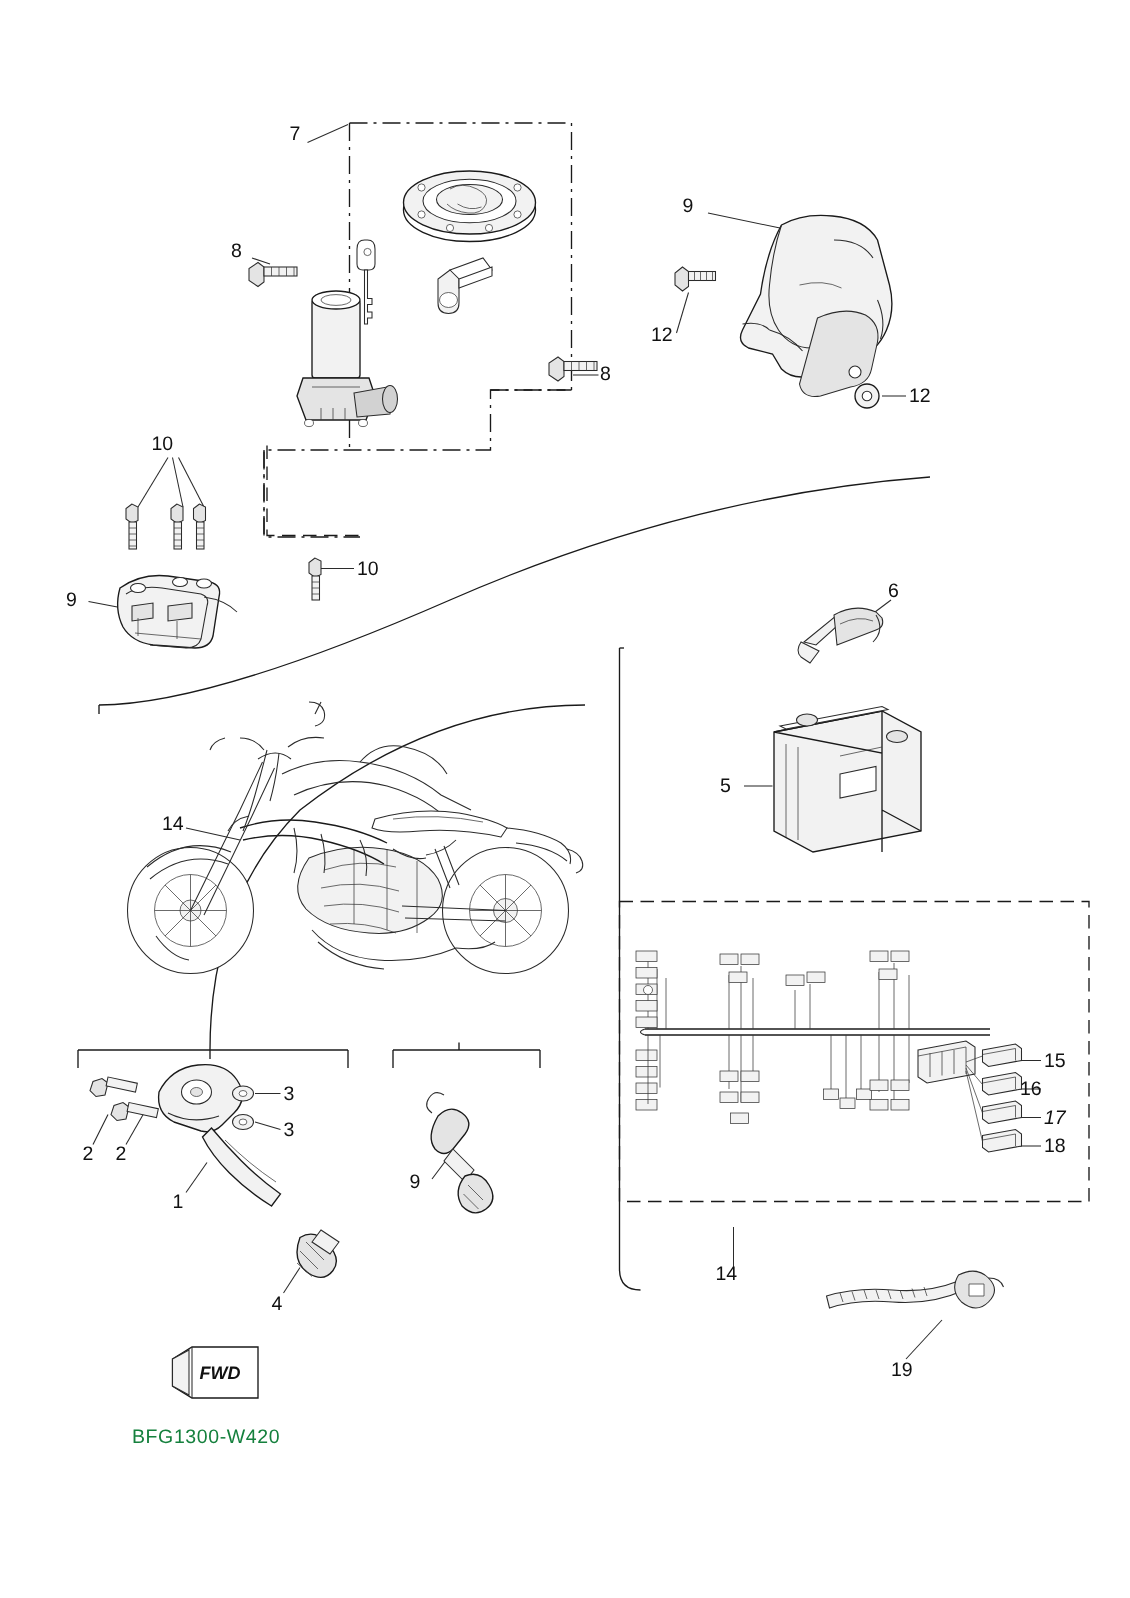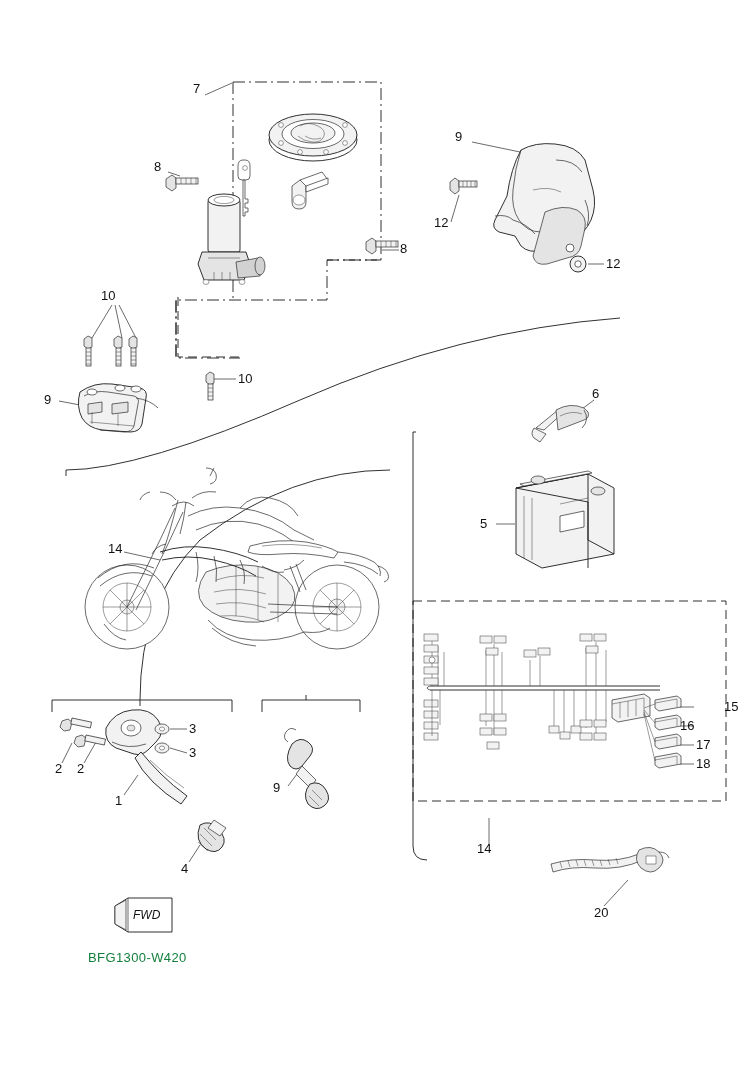--- a/index.html
+++ b/index.html
@@ -31,21 +31,21 @@
   .partcode {
     position: absolute;
     font-size: 13px;
     letter-spacing: 0.4px;
     color: #15803d;
     white-space: nowrap;
   }
   .fwd-label {
     position: absolute;
     font-size: 12px;
-    font-weight: normal;
+    font-weight: bold;
     font-style: italic;
     color: #111;
   }
   svg {
     position: absolute;
     left: 0;
     top: 0;
     overflow: visible;
   }
   .ln { stroke: #1a1a1a; stroke-width: 0.9; fill: none; }
@@ -459,23 +459,23 @@
   <div class="callout" style="left:592px; top:387px;">6</div>
   <div class="callout" style="left:480px; top:517px;">5</div>
   <div class="callout" style="left:108px; top:542px;">14</div>
   <div class="callout" style="left:189px; top:722px;">3</div>
   <div class="callout" style="left:189px; top:746px;">3</div>
   <div class="callout" style="left:55px;  top:762px;">2</div>
   <div class="callout" style="left:77px;  top:762px;">2</div>
   <div class="callout" style="left:115px; top:794px;">1</div>
   <div class="callout" style="left:181px; top:862px;">4</div>
   <div class="callout" style="left:273px; top:781px;">9</div>
-  <div class="callout" style="left:696px; top:700px;margin-left:28px;">15</div>
+  <div class="callout" style="left:696px; top:700px;">15</div>
   <div class="callout" style="left:680px; top:719px;">16</div>
-  <div class="callout" style="left:696px; top:738px;">17</div>
+  <div class="callout" style="left:696px; top:738px;font-style:italic;">17</div>
   <div class="callout" style="left:696px; top:757px;">18</div>
   <div class="callout" style="left:477px; top:842px;">14</div>
-  <div class="callout" style="left:594px; top:906px;">20</div>
+  <div class="callout" style="left:594px; top:906px;">19</div>
 
   <div class="fwd-label" style="left:133px; top:908px;">FWD</div>
   <div class="partcode" style="left:88px; top:950px;">BFG1300-W420</div>
 
 </div>
 
 </body></html>

